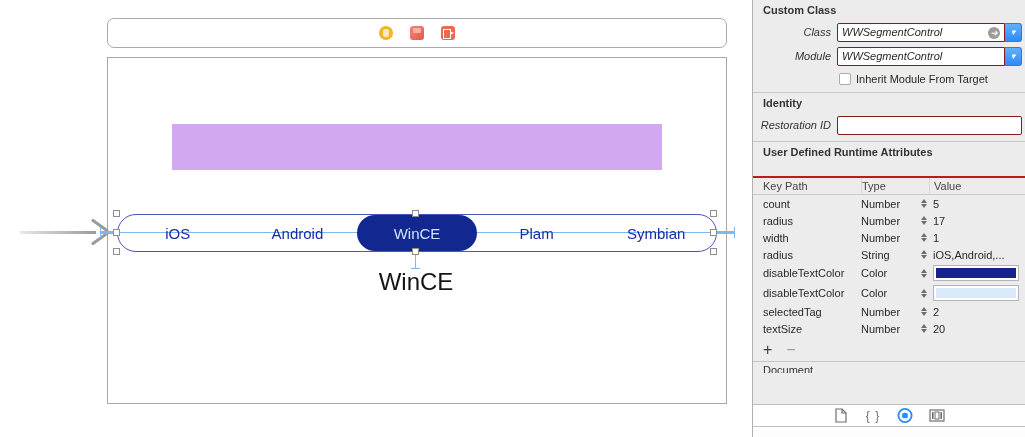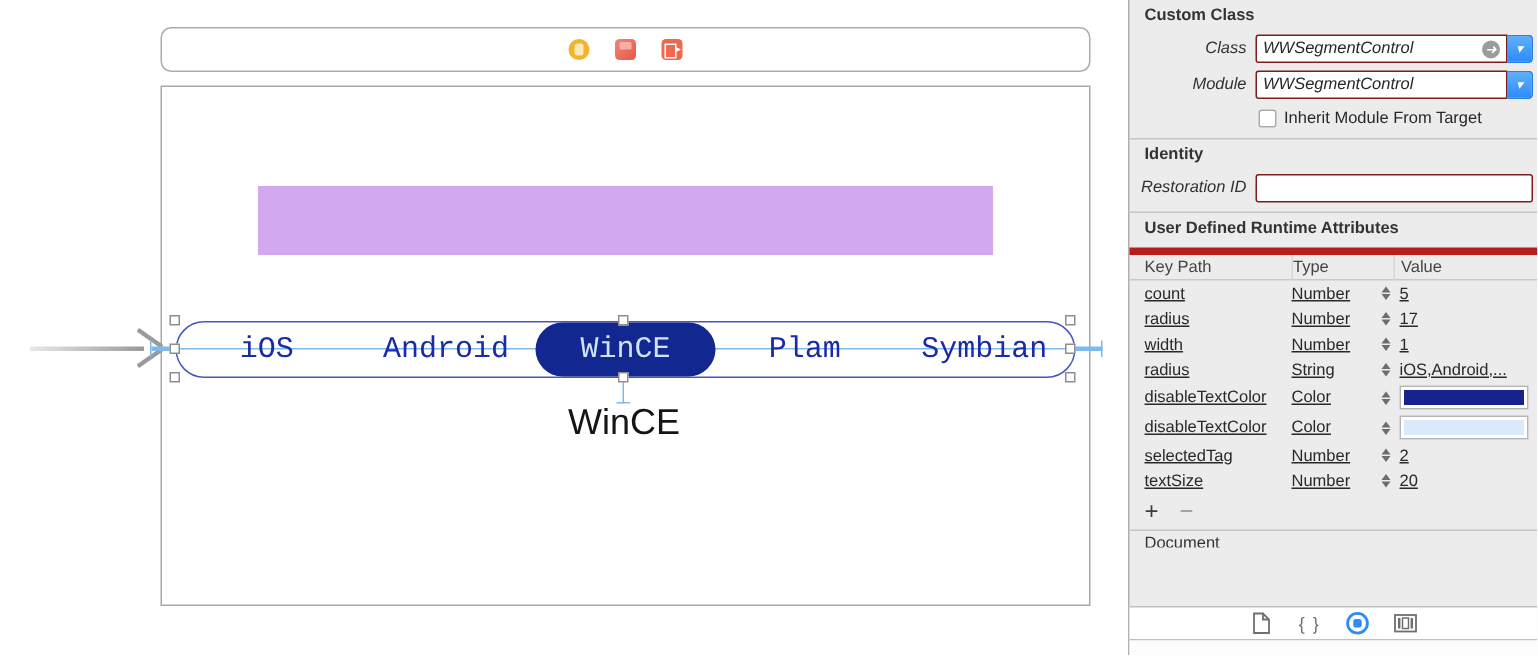--- a/index.html
+++ b/index.html
@@ -46,21 +46,21 @@
   .guide-down { left:415px; top:252px; width:1px; height:17px; }
   .guide-down-cap { left:411px; top:268px; width:9px; height:1px; }
 
   
   .segment-control {
     position:absolute; left:117px; top:214px; width:600px; height:38px;
     border:1.5px solid #4656bd; border-radius:19px; background:rgba(255,255,255,0);
     display:flex;
   }
   .segment { flex:1 1 0; display:flex; align-items:center; justify-content:center;
-    font-size:20px; color:#1b2aa5;font-family:Liberation Mono, monospace; }
+    font-size:15px; color:#1b2aa5; }
   .segment.selected { background:#12278f; border-radius:19px; color:#cfe4f8; }
 
   
   .handle { position:absolute; width:7px; height:7px; background:#fff; border:1px solid #8e8e8e; }
 
   .selected-label {
     position:absolute; left:316px; top:268px; width:200px; text-align:center;
     font-size:24px; color:#151515;
   }
 
@@ -83,23 +83,23 @@
     background:#9b9b9b; color:#fff; font-size:9px; line-height:12px; text-align:center; }
   .dropdown-btn { width:17px; height:19px; flex:none;
     background:linear-gradient(#5fb0fd,#2e8bf7); border:1px solid #2a7de0; border-left:none;
     border-radius:0 3px 3px 0; color:#fff; font-size:9px; display:flex; align-items:center; justify-content:center; }
   .checkbox-row { display:flex; align-items:center; margin:5px 0 0 86px; height:15px; }
   .checkbox { width:12px; height:12px; background:#fff; border:1px solid #ababab; border-radius:2px; margin-right:5px; flex:none; }
   .designables-row { display:flex; margin-top:6px; }
   .designables-row .value { color:#282828; }
 
   
-  .attr-table { margin-top:5px; border-top:5px solid #b91c1c; }
+  .attr-table { margin-top:16px; border-top:2px solid #b91c1c; }
   .attr-header { display:flex; height:17px; align-items:center; border-bottom:1px solid #c9c9c9; color:#444; }
-  .attr-row { display:flex; min-height:17px; align-items:center;text-decoration:underline; }
+  .attr-row { display:flex; min-height:17px; align-items:center; }
   .col-key { width:108px; padding-left:10px; flex:none; overflow:hidden; white-space:nowrap; }
   .col-type { width:68px; padding-left:0; flex:none; display:flex; align-items:center; }
   .col-value { flex:1 1 auto; padding-left:4px; display:flex; align-items:center; overflow:hidden; white-space:nowrap; }
   .attr-header .col-type { border-left:1px solid #d6d6d6; height:17px; }
   .attr-header .col-value { border-left:1px solid #d6d6d6; height:17px; }
   .stepper { display:inline-flex; flex-direction:column; gap:1px; margin-left:auto; margin-right:2px; }
   .stepper i { width:0; height:0; border-left:3px solid transparent; border-right:3px solid transparent; display:block; }
   .stepper .up { border-bottom:4px solid #6d6d6d; }
   .stepper .dn { border-top:4px solid #6d6d6d; }
   .swatch { width:86px; height:16px; border:1px solid #b5b5b5; background:#fff; padding:2px; margin:2px 0; }

